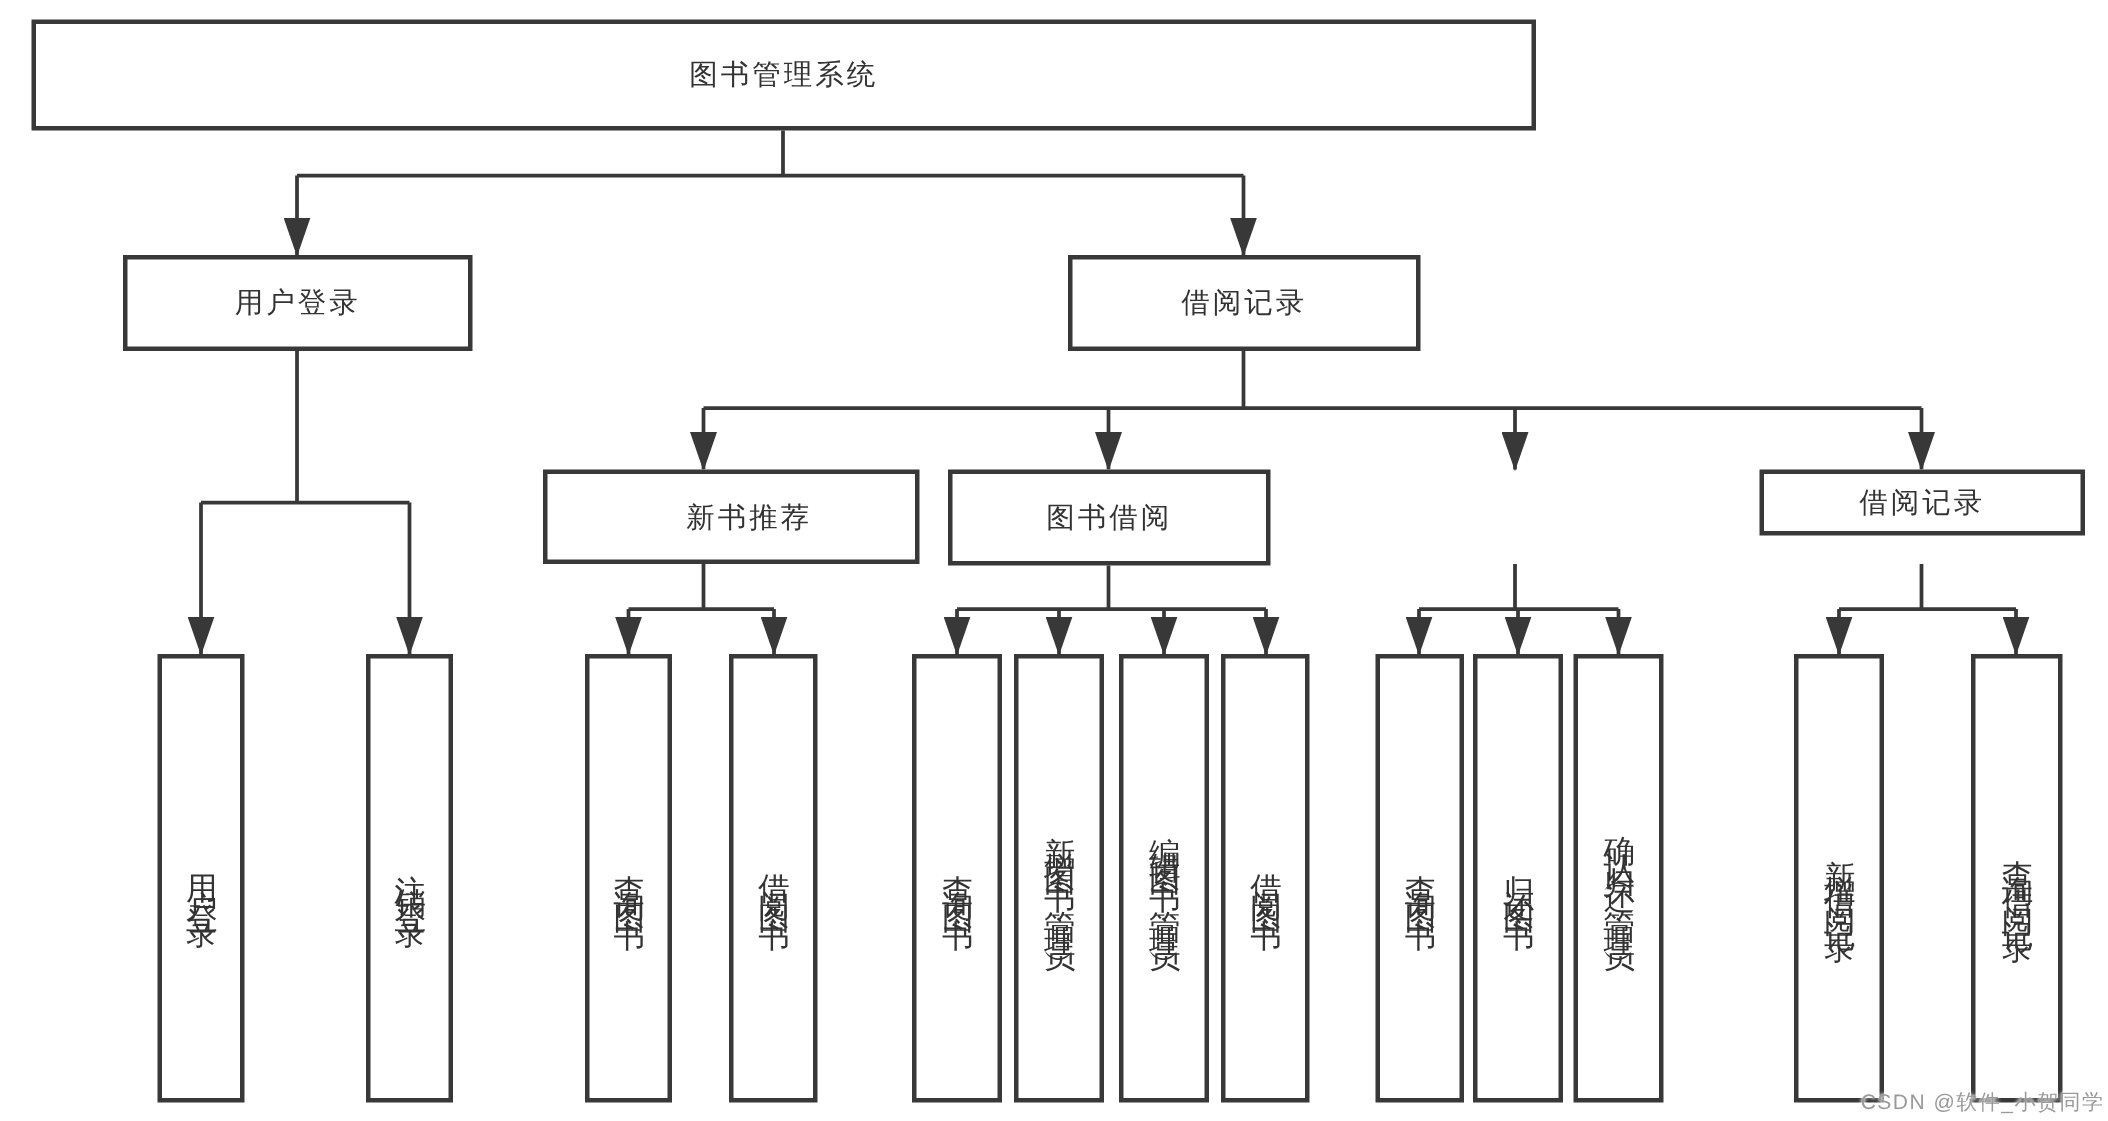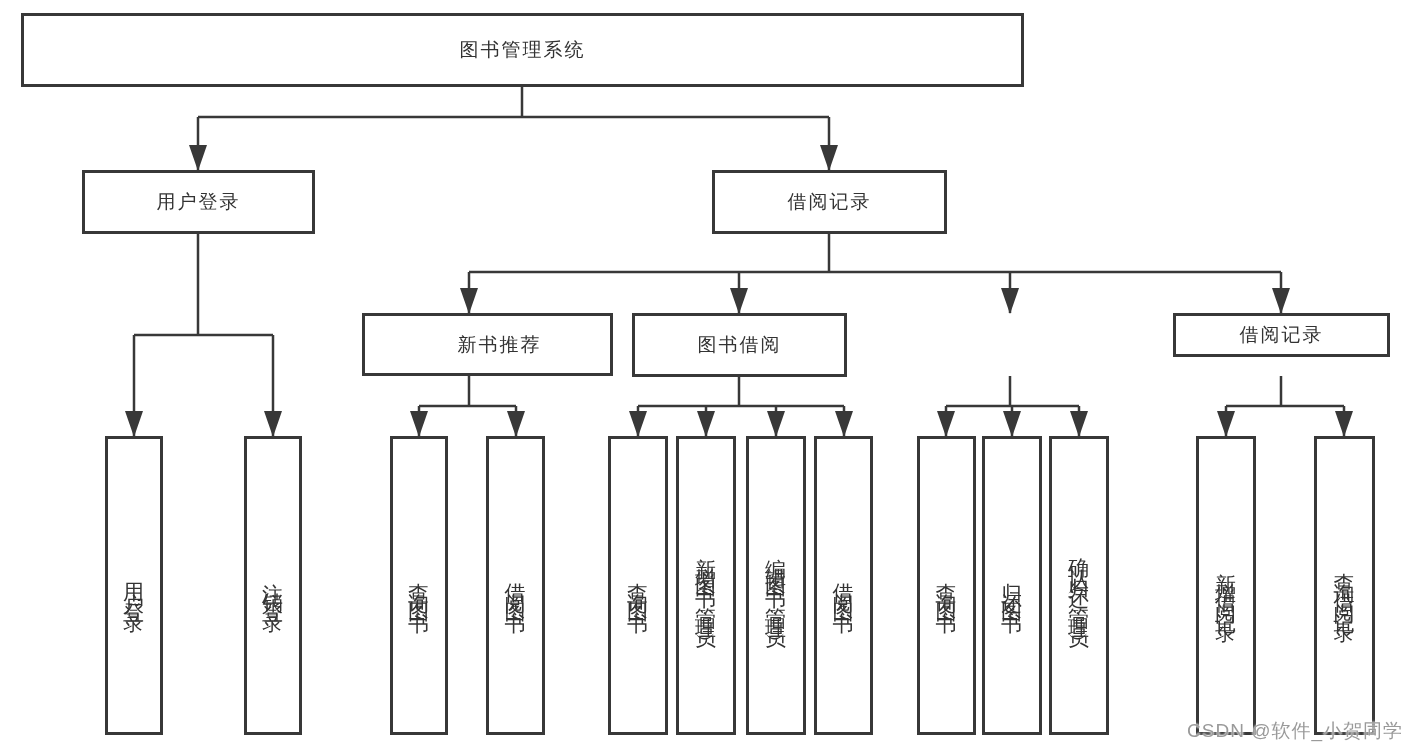--- a/index.html
+++ b/index.html
@@ -12,21 +12,21 @@
     position:absolute;box-sizing:border-box;border:3px solid #383838;background:#ffffff;
     display:flex;align-items:center;justify-content:center;color:#333333;
   }
   .h-node{font-size:19px;letter-spacing:2px;white-space:nowrap;}
   .v-node{
     writing-mode:vertical-rl;text-orientation:mixed;
     font-size:21px;letter-spacing:10px;white-space:nowrap;line-height:1;
   }
   .watermark{
     position:absolute;right:2px;bottom:3px;z-index:5;
-    font-size:19px;letter-spacing:1px;color:#9a9a9a;
+    font-size:14px;letter-spacing:1px;color:#9a9a9a;
     text-shadow:0 0 2px #ffffff,0 0 3px #ffffff;white-space:nowrap;
   }
 </style>
 </head>
 <body>
 
 <div id="stage">
 
   <svg id="wires" viewBox="0 0 1405 747" xmlns="http://www.w3.org/2000/svg">
     <defs>

